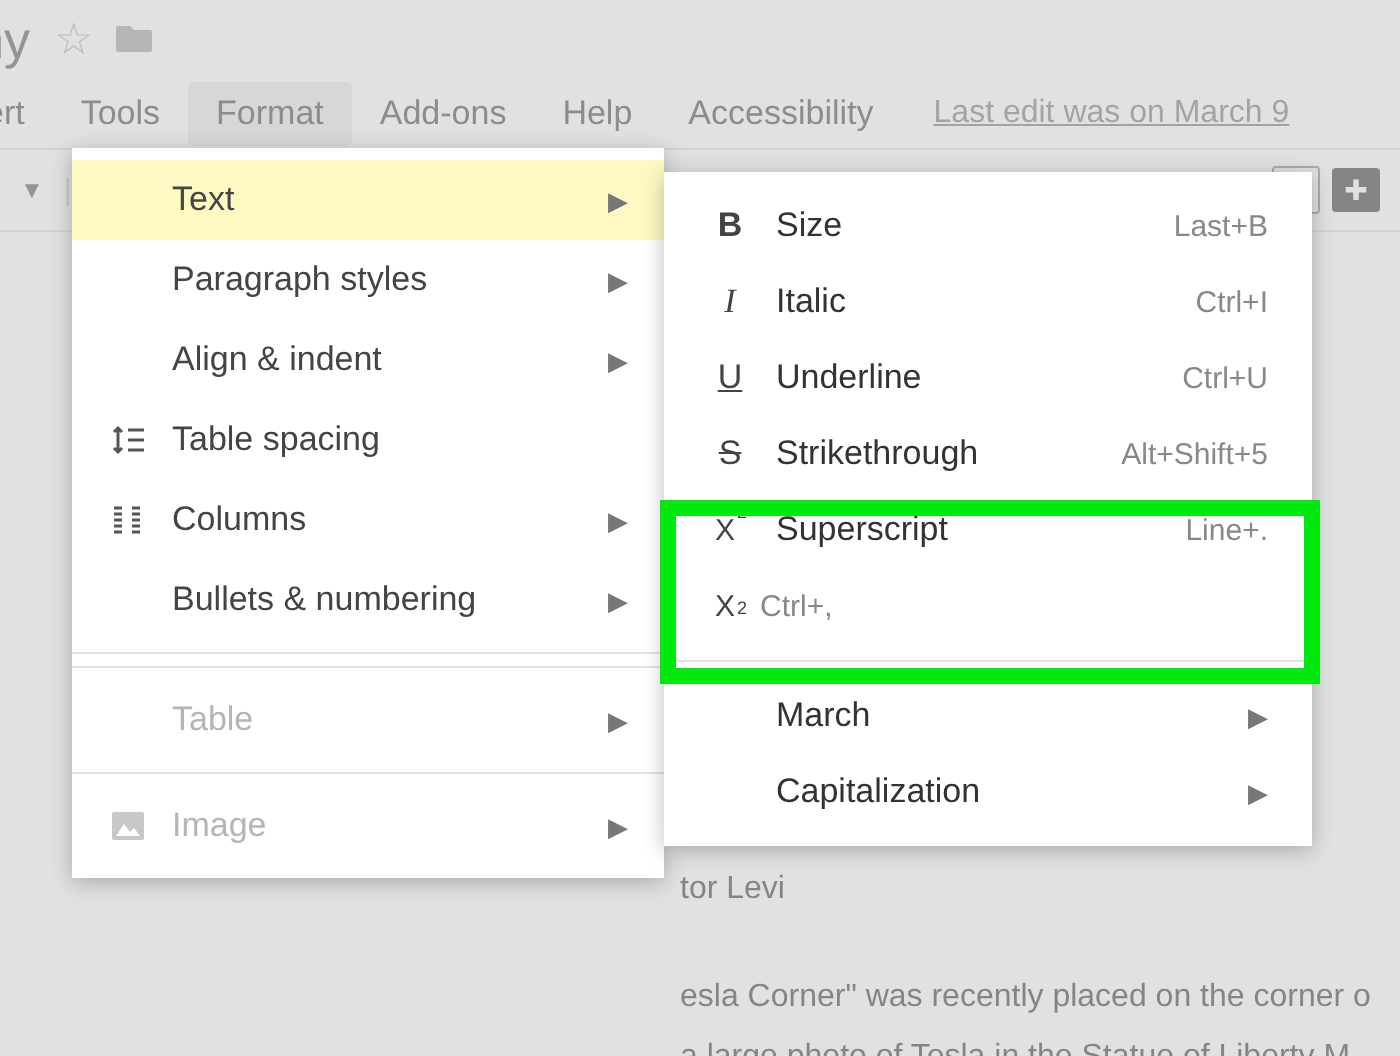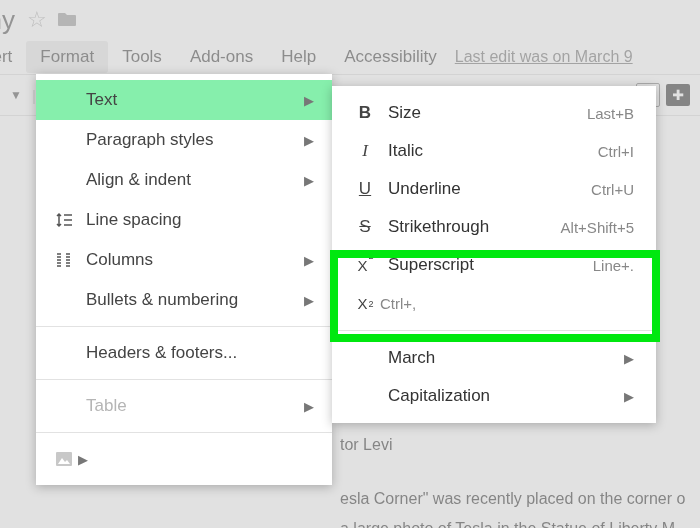--- a/index.html
+++ b/index.html
@@ -8,35 +8,35 @@
 .dim{position:absolute;inset:0;background:rgba(200,200,200,0.55);pointer-events:none;}
 
 .titlebar{height:40px;display:flex;align-items:center;padding-left:0;}
 .docname{font-size:26px;color:#555;margin-left:-50px;letter-spacing:0;}
 .star{margin-left:12px;color:#b0b0b0;font-size:22px;}
 .folder{margin-left:10px;color:#9e9e9e;font-size:22px;}
 
 .menubar{height:34px;display:flex;align-items:center;padding-left:0;font-size:17px;color:#444;border-bottom:1px solid #e0e0e0;margin-left:-30px;}
 .menuitem{padding:6px 14px;cursor:default;}
 .menuitem.active{background:#e8e8e8;border-radius:3px;}
-.lastedit{margin-left:4px;color:#777;text-decoration:underline;font-size:16px;}
+.lastedit{margin-left:16px;color:#777;text-decoration:underline;font-size:16px;}
 
 .toolbar{height:40px;display:flex;align-items:center;padding-left:6px;border-bottom:1px solid #e0e0e0;font-size:15px;color:#555;}
 .tb-arrow{font-size:12px;margin:0 4px;color:#555;}
 .tb-spacer{flex:1;}
 .tb-right{display:flex;align-items:center;gap:6px;padding-right:10px;}
 .tb-icon{width:22px;height:22px;border:1px solid #888;border-radius:2px;display:flex;align-items:center;justify-content:center;font-size:13px;color:#444;}
 .tb-tag{background:#333;color:#fff;width:24px;height:22px;border-radius:2px;display:flex;align-items:center;justify-content:center;font-size:14px;}
 
 .docbody{position:absolute;top:114px;left:340px;right:-10px;color:#333;font-size:16px;line-height:1.9;}
 .docbody p{margin:0;}
 
 .dropdown{position:absolute;top:74px;left:36px;width:296px;background:#fff;box-shadow:0 2px 10px rgba(0,0,0,0.25);z-index:5;padding:6px 0;}
 .dd-row{display:flex;align-items:center;height:40px;padding:0 18px 0 14px;font-size:17px;color:#444;cursor:default;}
-.dd-row.hover{background:#86efac;}
+.dd-row.hover{background:#fef9c3;}
 .dd-row.dis{color:#b5b5b5;}
 .dd-ico{width:28px;display:flex;justify-content:center;font-size:17px;color:#555;}
 .dd-row.dis .dd-ico{color:#c5c5c5;}
 .dd-label{flex:1;padding-left:8px;}
 .dd-arrow{color:#777;font-size:13px;}
 .dd-sep{height:1px;background:#e2e2e2;margin:6px 0;}
 
 .submenu{position:absolute;top:86px;left:332px;width:324px;background:#fff;box-shadow:0 2px 10px rgba(0,0,0,0.25);z-index:6;padding:8px 0;}
 .sm-row{display:flex;align-items:center;height:38px;padding:0 22px 0 18px;font-size:17px;color:#333;cursor:default;}
 .sm-ico{width:30px;display:flex;justify-content:center;color:#444;}
@@ -65,22 +65,22 @@
     <span class="star">☆</span>
     <span class="folder">
       <svg width="20" height="16" viewBox="0 0 20 16">
             <path fill="#9e9e9e" d="M2 2h6l2 2h8a1 1 0 011 1v9a1 1 0 01-1 1H2a1 1 0 01-1-1V3a1 1 0 011-1z"></path>
           </svg>
     </span>
   </div>
 
   <div class="menubar">
     <span class="menuitem">sert</span>
+    <span class="menuitem">Tools</span>
     <span class="menuitem active">Format</span>
-    <span class="menuitem">Tools</span>
     <span class="menuitem">Add-ons</span>
     <span class="menuitem">Help</span>
     <span class="menuitem">Accessibility</span>
     <span class="lastedit">Last edit was on March 9</span>
   </div>
 
   <div class="toolbar">
     <span class="tb-arrow">▼</span>
     <span style="margin:0 6px;color:#ccc;">|</span>
     <div class="tb-spacer"></div>
@@ -119,55 +119,52 @@
     <span class="dd-ico"></span>
     <span class="dd-label">Align &amp; indent</span>
     <span class="dd-arrow">▶</span>
   </div>
   <div class="dd-row">
     <span class="dd-ico">
       <svg width="18" height="18" viewBox="0 0 18 18">
             <path stroke="#555" stroke-width="1.5" fill="none" d="M4 3v12M2 5l2-2 2 2M2 13l2 2 2-2M9 4h8M9 9h8M9 14h8"></path>
           </svg>
     </span>
-    <span class="dd-label">Line spacing</span>
+    <span class="dd-label">Table spacing</span>
   </div>
   <div class="dd-row">
     <span class="dd-ico">
       <svg width="18" height="16" viewBox="0 0 18 16">
             <path stroke="#555" stroke-width="1.5" d="M2 2h4M2 5h4M2 8h4M2 11h4M2 14h4M11 2h4M11 5h4M11 8h4M11 11h4M11 14h4"></path>
           </svg>
     </span>
     <span class="dd-label">Columns</span>
     <span class="dd-arrow">▶</span>
   </div>
   <div class="dd-row">
     <span class="dd-ico"></span>
     <span class="dd-label">Bullets &amp; numbering</span>
     <span class="dd-arrow">▶</span>
   </div>
   <div class="dd-sep"></div>
-  <div class="dd-row">
-    <span class="dd-ico"></span>
-    <span class="dd-label">Headers &amp; footers...</span>
-  </div>
   <div class="dd-sep"></div>
   <div class="dd-row dis">
     <span class="dd-ico"></span>
     <span class="dd-label">Table</span>
     <span class="dd-arrow">▶</span>
   </div>
   <div class="dd-sep"></div>
   <div class="dd-row dis">
     <span class="dd-ico">
       <svg width="18" height="16" viewBox="0 0 18 16">
             <rect x="1" y="1" width="16" height="14" fill="#c8c8c8" rx="1"></rect>
             <polygon fill="#fff" points="3,13 7,7 10,11 12,9 15,13"></polygon>
           </svg>
     </span>
+    <span class="dd-label">Image</span>
     <span class="dd-arrow">▶</span>
   </div>
 </div>
 
 <div class="submenu">
   <div class="sm-row">
     <span class="sm-ico bold">B</span>
     <span class="sm-label">Size</span>
     <span class="sm-shortcut">Last+B</span>
   </div>

